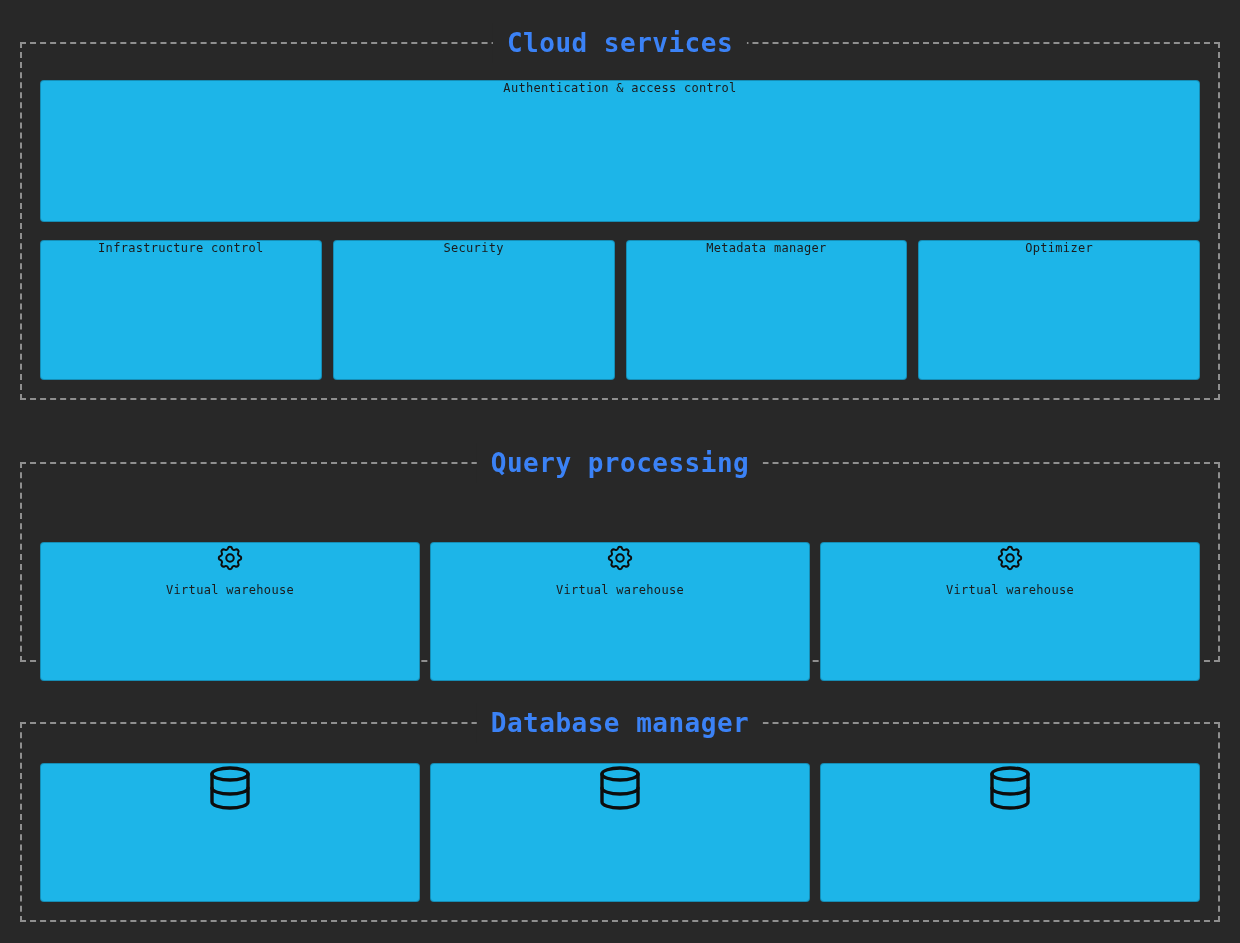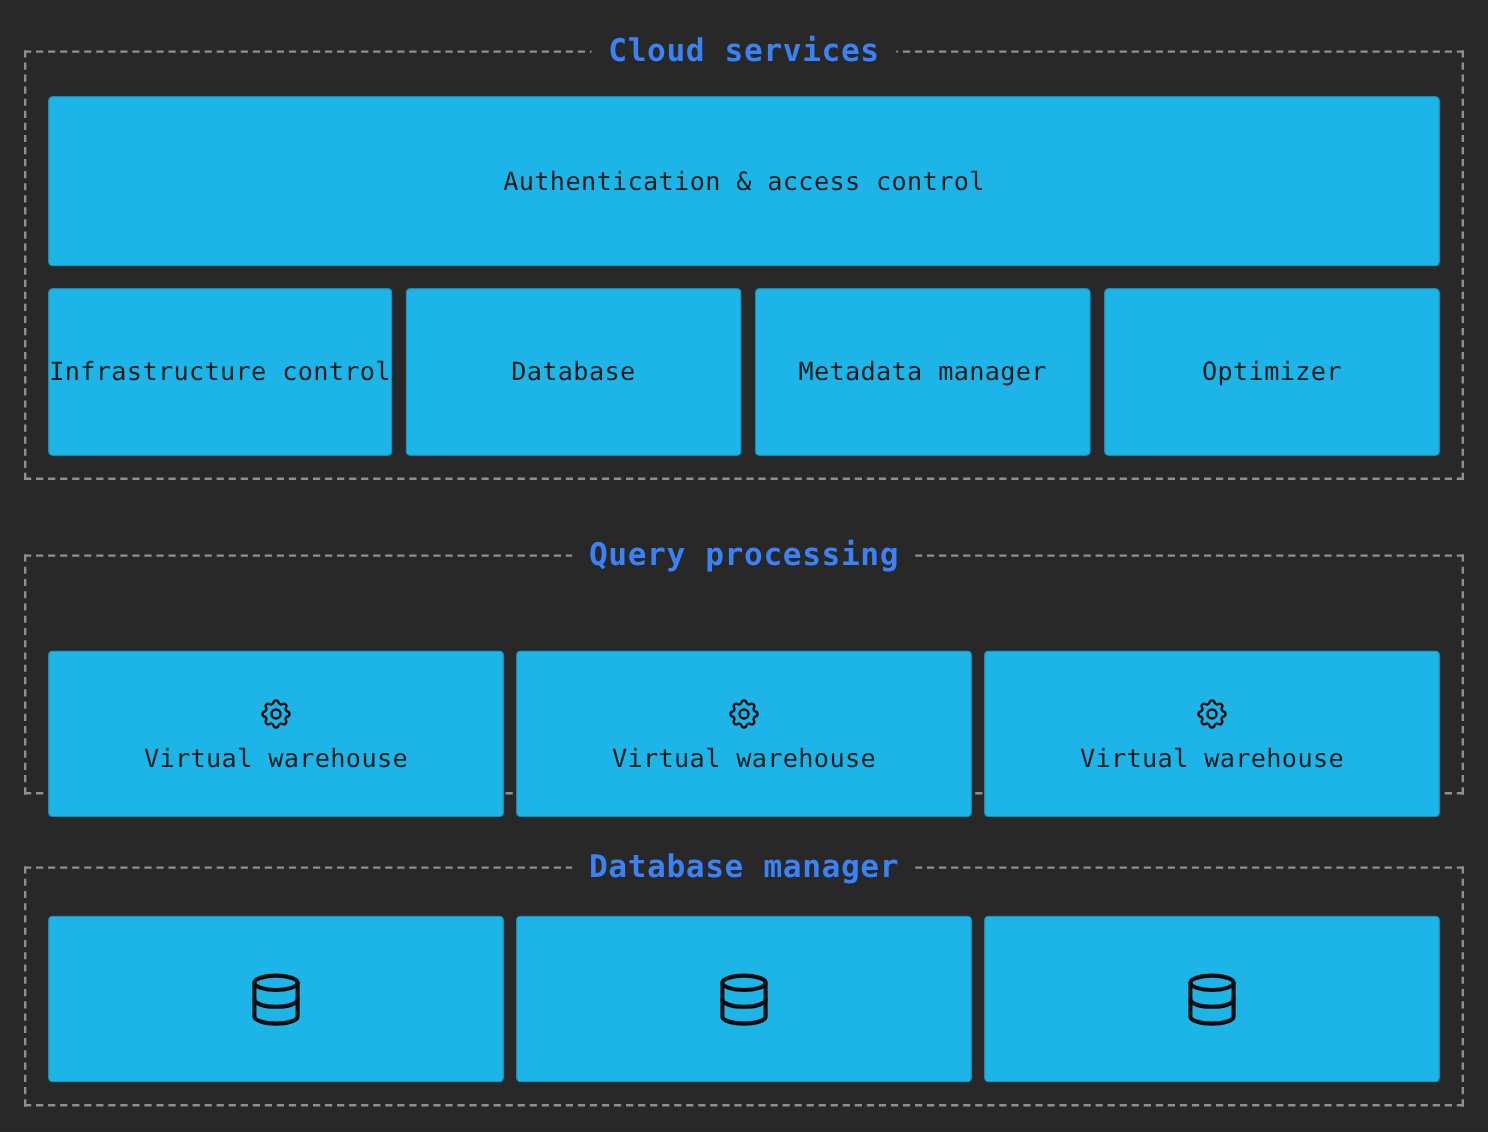--- a/index.html
+++ b/index.html
@@ -42,23 +42,22 @@
   }
 
   .box {
     background: #1db5e8;
     border: 1px solid rgba(0,0,0,0.22);
     border-radius: 4px;
     box-sizing: border-box;
     display: flex;
     flex-direction: column;
     align-items: center;
-    justify-content: center;
     color: #1b1b1b;
-    font-size: 21px;
+    font-size: 12px;
     letter-spacing: 0.3px;
   }
   .box-label { white-space: nowrap; }
 
   .wide-box {
     position: absolute;
     left: 18px;
     top: 36px;
     width: 1160px;
     height: 142px;
@@ -93,21 +92,21 @@
 
     <div class="box wide-box">
       <span class="box-label">Authentication &amp; access control</span>
     </div>
 
     <div class="row row-cloud">
       <div class="box">
         <span class="box-label">Infrastructure control</span>
       </div>
       <div class="box">
-        <span class="box-label">Database</span>
+        <span class="box-label">Security</span>
       </div>
       <div class="box">
         <span class="box-label">Metadata manager</span>
       </div>
       <div class="box">
         <span class="box-label">Optimizer</span>
       </div>
     </div>
   </section>
 

